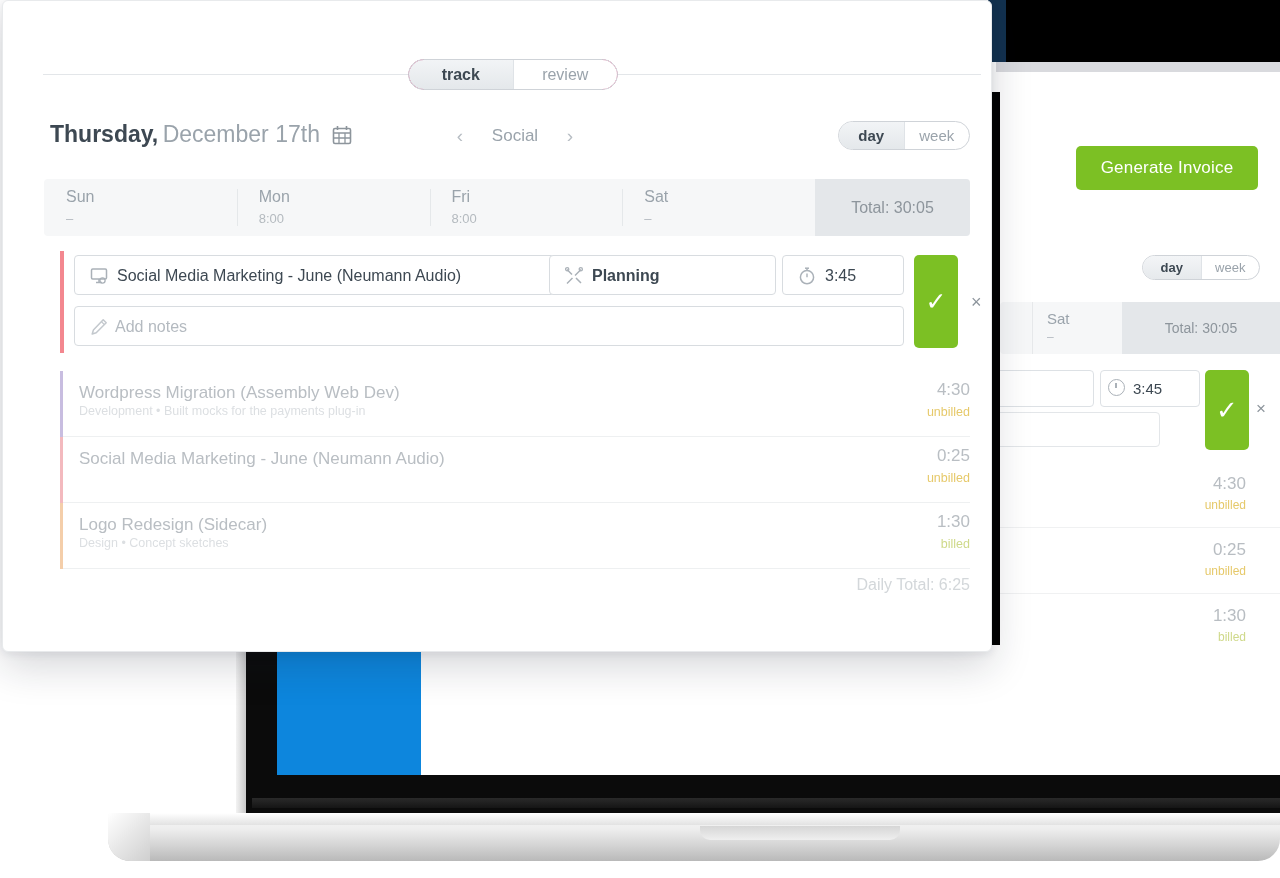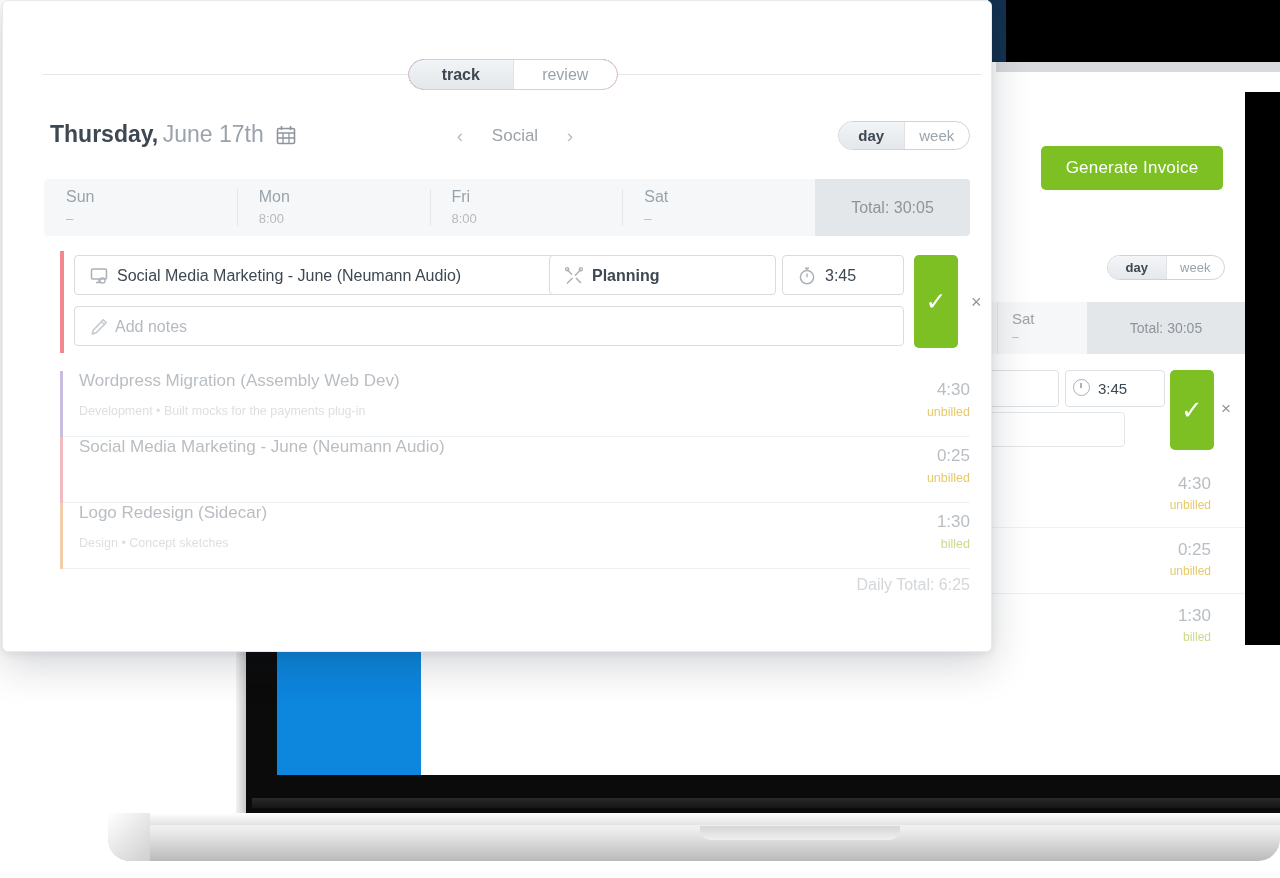--- a/index.html
+++ b/index.html
@@ -67,21 +67,21 @@
     border-radius: 0 0 10px 10px;
   }
   .device-foot-left {
     position: absolute; left: 108px; top: 813px; width: 42px; height: 48px;
     background: linear-gradient(135deg,#ffffff,#cfcfcf);
     border-radius: 0 0 0 22px;
   }
 
   
   .bg-window {
-    position: absolute; left: 965px; top: 72px; width: 280px; height: 600px;
+    position: absolute; left: 1000px; top: 72px; width: 280px; height: 600px;
     background: #ffffff; overflow: hidden;
   }
   .gen-invoice-btn {
     position: absolute; left: 76px; top: 74px; width: 182px; height: 44px;
     background: #7cc024; border-radius: 5px;
     color: #ffffff; font-size: 17px; line-height: 44px; text-align: center;
     letter-spacing: .2px;
   }
   .bg-toggle {
     position: absolute; left: 142px; top: 183px; width: 118px; height: 25px;
@@ -246,21 +246,21 @@
     position: absolute; left: 911px; top: 41px; font-size: 18px; color: #8d959c;
   }
 
   
   .rows { position: absolute; left: 57px; top: 370px; width: 910px; }
   .row {
     position: relative; height: 66px; border-bottom: 1px solid #eef0f1;
   }
   .row .bar { position: absolute; left: 0; top: 0; width: 3px; height: 66px; }
   .row .title {
-    position: absolute; left: 19px; top: 0; font-size: 17px; color: #b9bec3;
+    position: absolute; left: 19px; top: 12px; font-size: 17px; color: #b9bec3;
   }
   .row .sub {
     position: absolute; left: 19px; top: 33px; font-size: 12.5px; color: #dcdfe2;
   }
   .row .dur { position: absolute; right: 0px; top: 9px; font-size: 17px; color: #b9bec3; }
   .row .status { position: absolute; right: 0px; top: 34px; font-size: 12.5px; }
   .daily-total {
     position: absolute; right: 0px; top: 205px; font-size: 16px; color: #d3d7da;
   }
 </style>
@@ -328,21 +328,21 @@
     <div class="tabs-row">
       <div class="tabs-rule"></div>
       <div class="tabs">
         <div class="tab active">track</div>
         <div class="tab idle">review</div>
       </div>
     </div>
 
     <div class="date-head">
       <span class="date-dow">Thursday,</span>
-      <span class="date-rest">June 17th</span>
+      <span class="date-rest">December 17th</span>
       <span class="cal-ic">
         <svg width="20" height="20" viewBox="0 0 20 20">
           <rect x="1.5" y="3.5" width="17" height="15" rx="1.5" fill="none" stroke="#8d959c" stroke-width="1.6"></rect>
           <line x1="1.5" y1="8" x2="18.5" y2="8" stroke="#8d959c" stroke-width="1.6"></line>
           <line x1="7" y1="8" x2="7" y2="18.5" stroke="#8d959c" stroke-width="1.3"></line>
           <line x1="13" y1="8" x2="13" y2="18.5" stroke="#8d959c" stroke-width="1.3"></line>
           <line x1="1.5" y1="13" x2="18.5" y2="13" stroke="#8d959c" stroke-width="1.3"></line>
           <line x1="5.5" y1="1" x2="5.5" y2="5" stroke="#8d959c" stroke-width="1.6"></line>
           <line x1="14.5" y1="1" x2="14.5" y2="5" stroke="#8d959c" stroke-width="1.6"></line>
         </svg>

